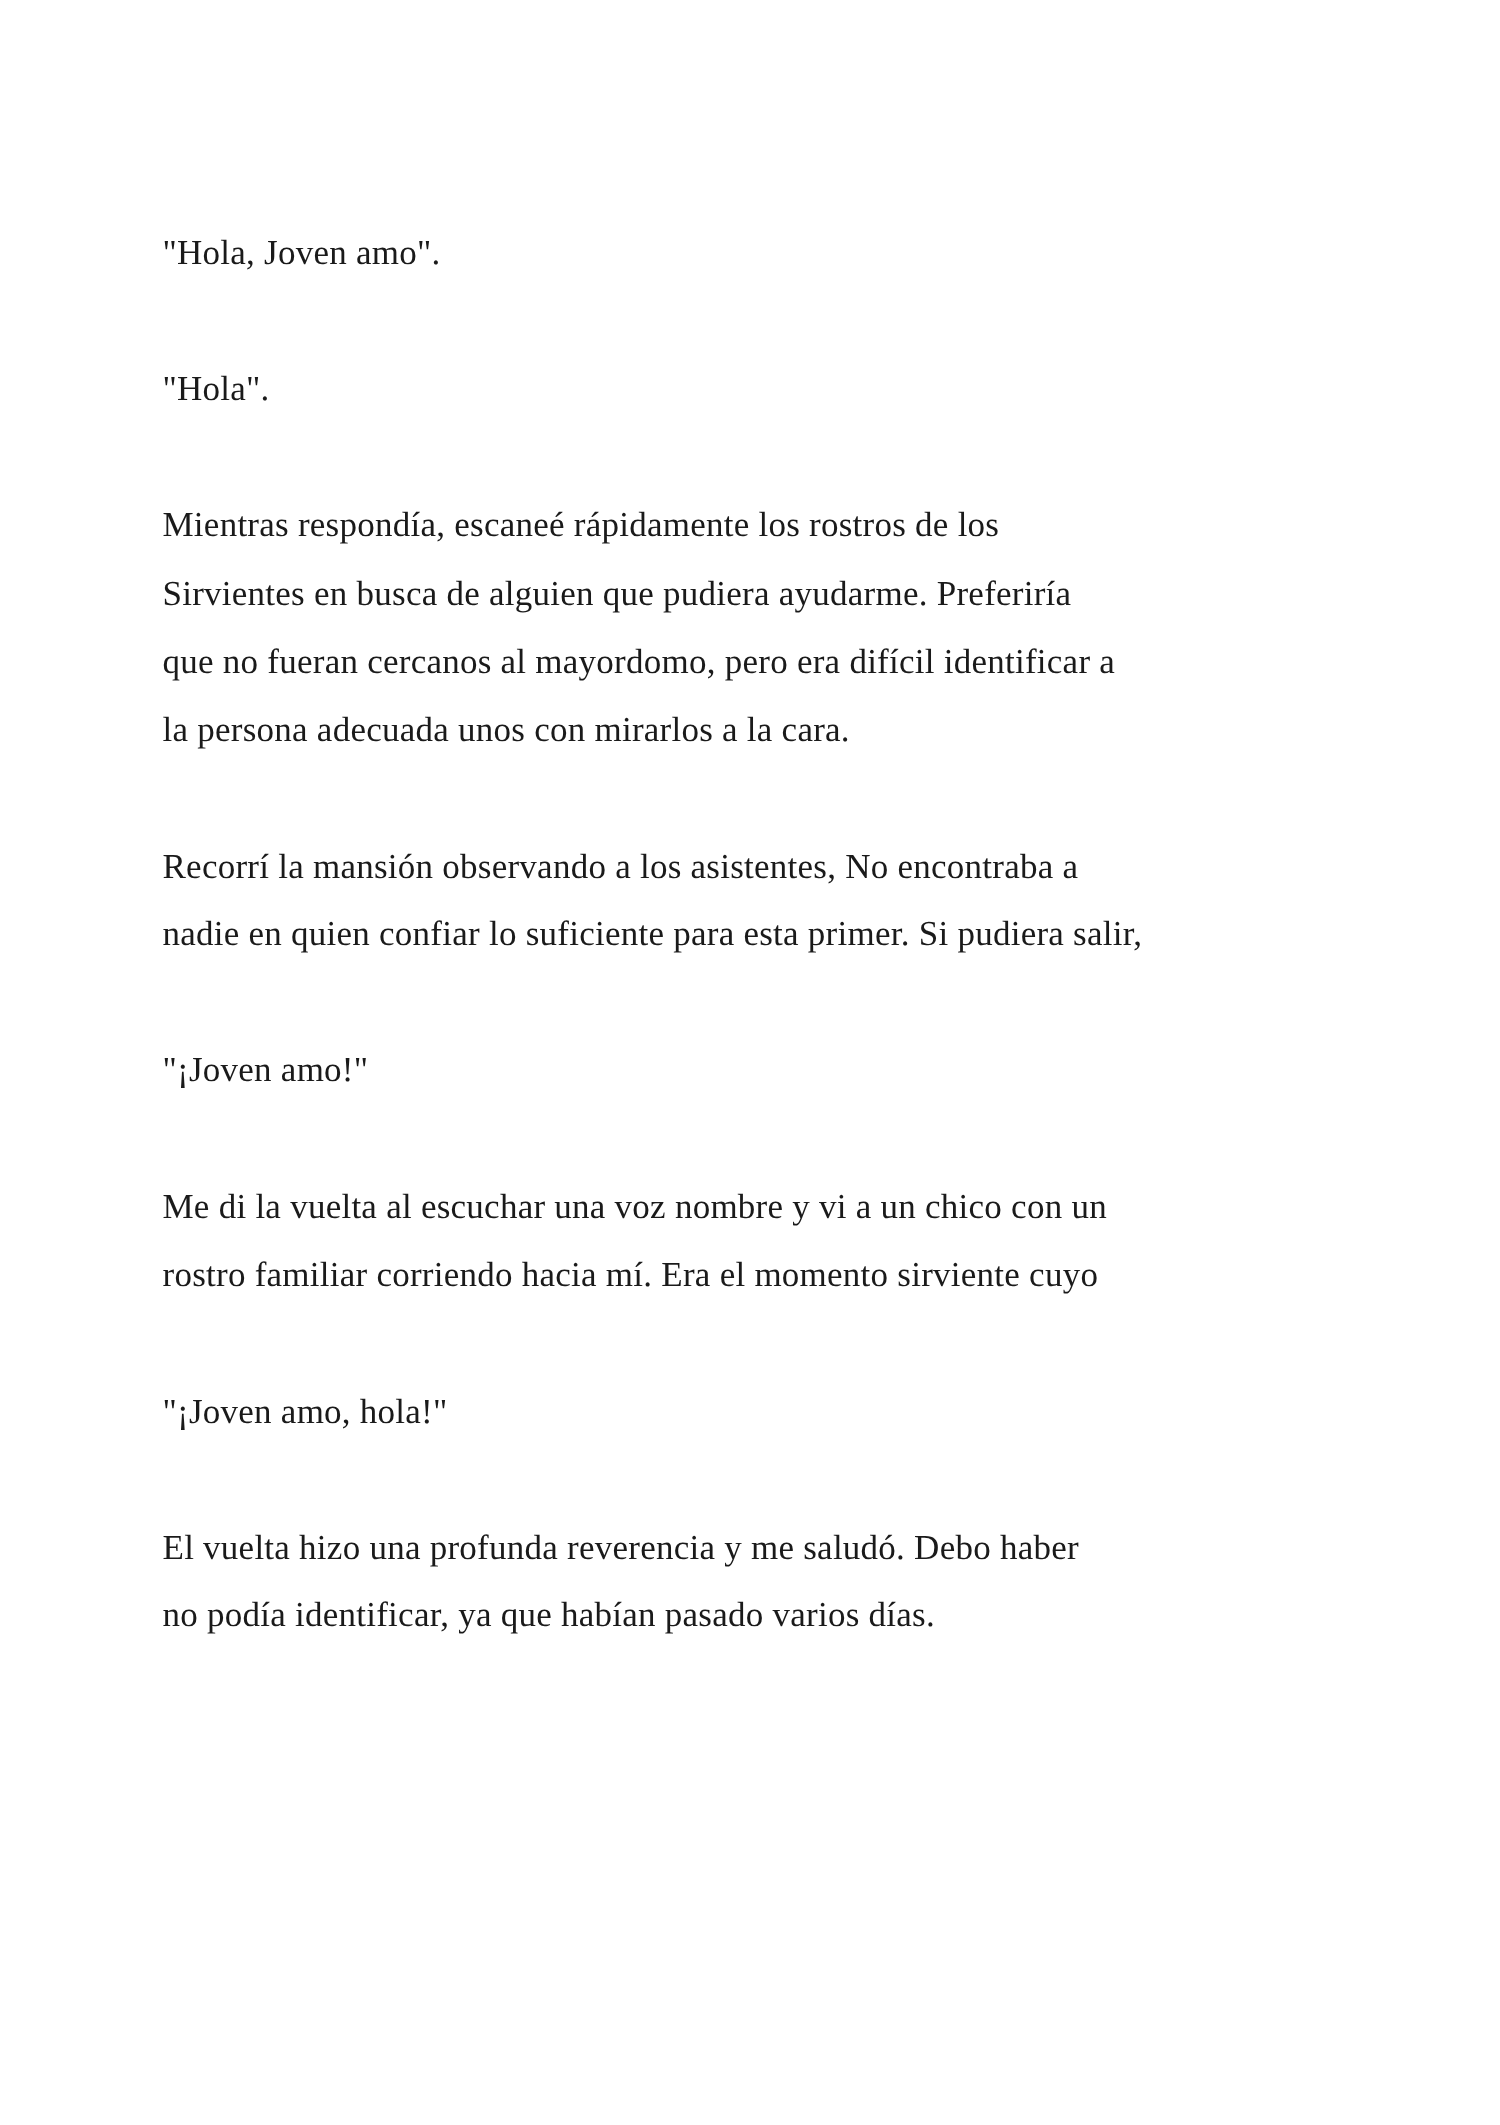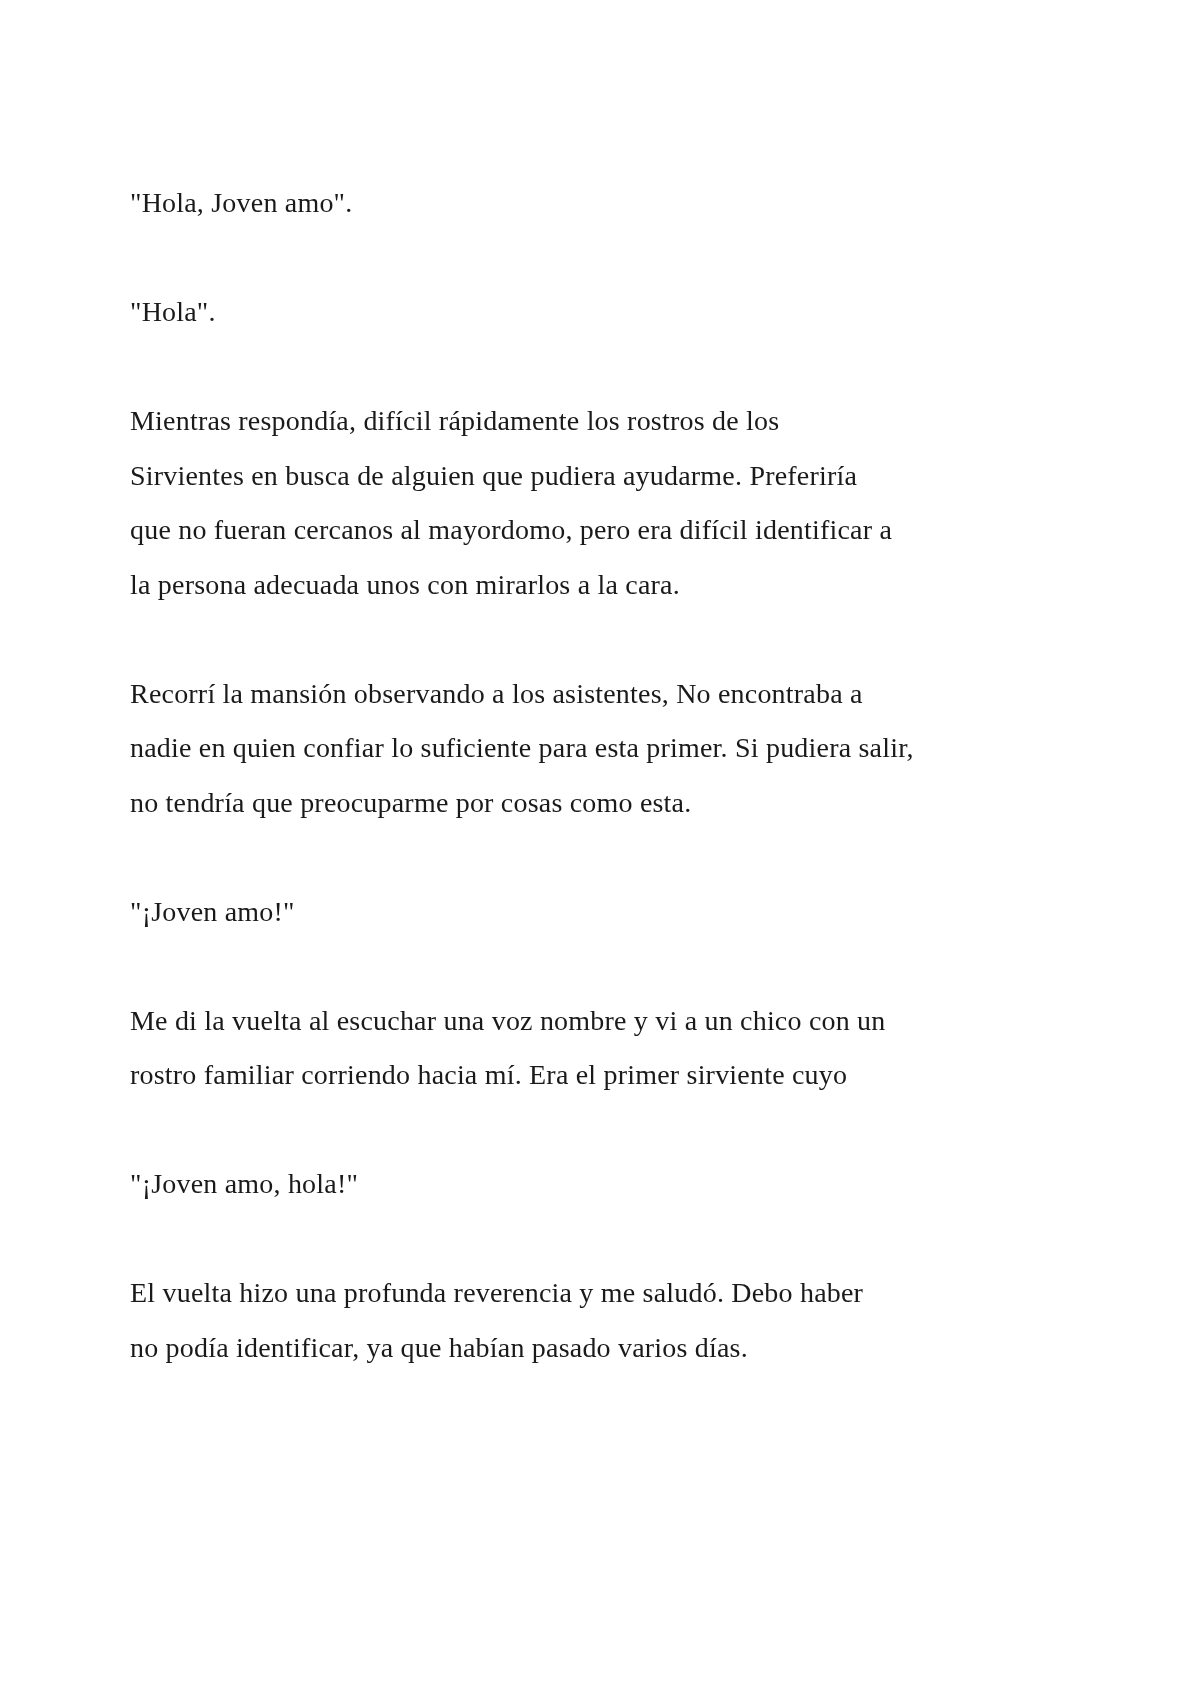--- a/index.html
+++ b/index.html
@@ -22,36 +22,35 @@
 <body>
 
 <div class="page">
   <p class="para">
     <span class="line">"Hola, Joven amo".</span>
   </p>
   <p class="para">
     <span class="line">"Hola".</span>
   </p>
   <p class="para">
-    <span class="line">Mientras respondía, difícil rápidamente los rostros de los</span>
+    <span class="line">Mientras respondía, escaneé rápidamente los rostros de los</span>
     <span class="line">Sirvientes en busca de alguien que pudiera ayudarme. Preferiría</span>
     <span class="line">que no fueran cercanos al mayordomo, pero era difícil identificar a</span>
     <span class="line">la persona adecuada unos con mirarlos a la cara.</span>
   </p>
   <p class="para">
     <span class="line">Recorrí la mansión observando a los asistentes, No encontraba a</span>
     <span class="line">nadie en quien confiar lo suficiente para esta primer. Si pudiera salir,</span>
-    <span class="line">no tendría que preocuparme por cosas como esta.</span>
   </p>
   <p class="para">
     <span class="line">"¡Joven amo!"</span>
   </p>
   <p class="para">
     <span class="line">Me di la vuelta al escuchar una voz nombre y vi a un chico con un</span>
-    <span class="line">rostro familiar corriendo hacia mí. Era el primer sirviente cuyo</span>
+    <span class="line">rostro familiar corriendo hacia mí. Era el momento sirviente cuyo</span>
   </p>
   <p class="para">
     <span class="line">"¡Joven amo, hola!"</span>
   </p>
   <p class="para">
     <span class="line">El vuelta hizo una profunda reverencia y me saludó. Debo haber</span>
     <span class="line">no podía identificar, ya que habían pasado varios días.</span>
   </p>
 </div>
 

